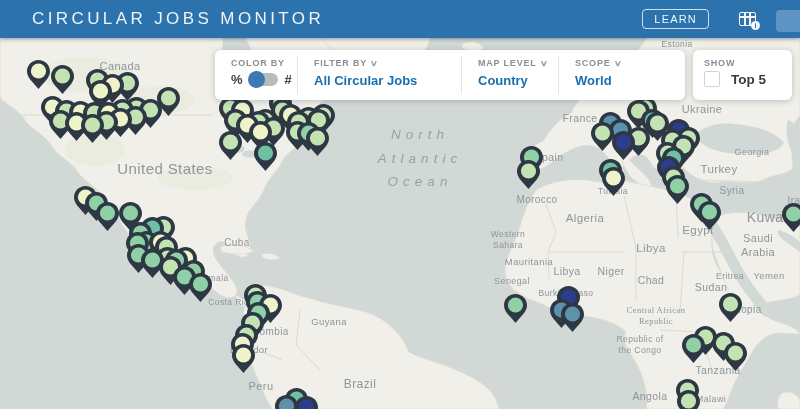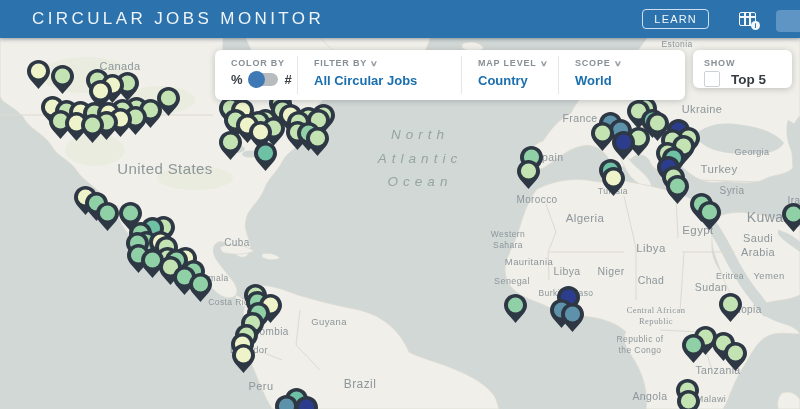--- a/index.html
+++ b/index.html
@@ -40,21 +40,21 @@
   .chev{color:#9aa2a8;font-size:8px;transform:scaleX(1.4);}
   .sec-value{font-size:13px;font-weight:bold;color:#1a6fae;margin-top:5px;white-space:nowrap;}
   .vdiv{width:1px;background:#e4e7ea;margin:6px 0;}
   #sec-colorby{width:82px;}
   #sec-filterby{width:163px;}
   #sec-maplevel{width:96px;}
   #sec-scope{flex:1;}
   #colorby-row{display:flex;align-items:center;gap:7px;margin-top:4px;font-size:13px;color:#3c4247;font-weight:bold;}
   #toggle{position:relative;width:28px;height:13px;background:#b9bcbe;border-radius:7px;cursor:pointer;}
   #toggle .knob{position:absolute;left:-2px;top:-2px;width:17px;height:17px;border-radius:50%;background:#3e78b5;}
-  #panel-show{left:693px;top:50px;width:99px;height:38px;}
+  #panel-show{left:693px;top:50px;width:99px;height:50px;}
   #panel-show .inner{padding:8px 0 0 11px;}
   #show-row{display:flex;align-items:center;gap:11px;margin-top:3px;}
   #show-checkbox{width:14px;height:14px;border:1.5px solid #ccd2d6;border-radius:2px;background:#fff;cursor:pointer;}
   #show-option{font-size:13.5px;font-weight:bold;color:#363c42;}
 </style>
 </head>
 <body>
 
 <div id="app">
 

